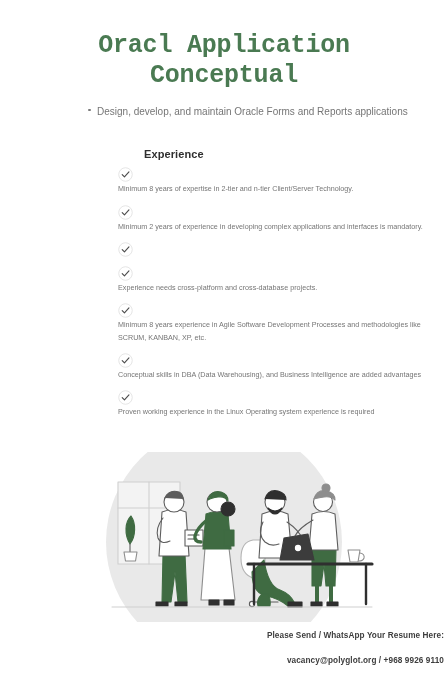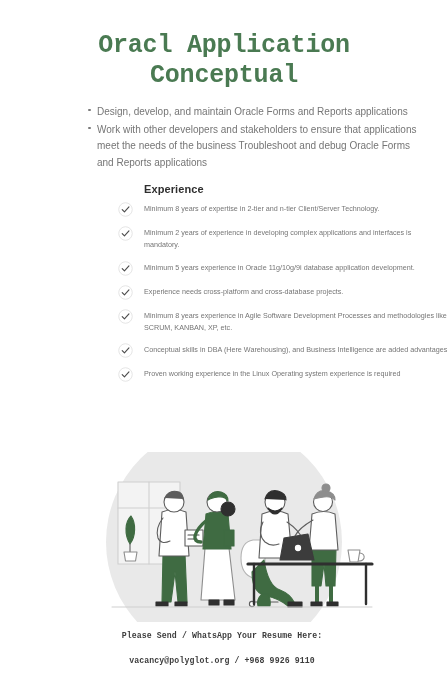--- a/index.html
+++ b/index.html
@@ -57,40 +57,41 @@
     left: 0;
     top: 4.5px;
     width: 2.6px;
     height: 2.6px;
     background: #7a7a7a;
     border-radius: 50%;
   }
 
   
   .exp-wrap {
-    margin-top: 12px;
+    margin-top: 28px;
     padding-left: 118px;
     position: relative;
   }
   .exp-heading {
     font-size: 11px;
     font-weight: bold;
     color: #2f2f2f;
     margin: 0 0 7px 26px;
     letter-spacing: 0.1px;
   }
   .exp-list {
     list-style: none;
     margin: 0;
     padding: 0;
   }
   .exp-item {
     display: flex;
     align-items: flex-start;
     margin-bottom: 9px;
+    flex-direction: column;
   }
   .check-icon {
     flex: 0 0 auto;
     width: 15px;
     height: 15px;
     margin-right: 11px;
     margin-top: 0px;
   }
   .check-icon svg { display: block; }
   .exp-text {
@@ -109,22 +110,21 @@
     height: 170px;
   }
   .illo svg { display: block; }
 
   
   .footer {
     position: absolute;
     left: 0;
     right: 4px;
     top: 630px;
-    text-align: center;
-    font-family: Liberation Mono, monospace;
+    text-align: right;
   }
   .footer .f1 {
     font-size: 8.2px;
     font-weight: bold;
     color: #3d3d3d;
     line-height: 1.5;
     letter-spacing: 0.1px;
   }
   .footer .f2 {
     font-size: 8.2px;
@@ -140,21 +140,20 @@
 
 <div class="page">
 
   <div class="title-block">
     <div class="line">Oracl Application</div>
     <div class="line">Conceptual</div>
   </div>
 
   <ul class="intro">
     <li>Design, develop, and maintain Oracle Forms and Reports applications</li>
-    <li>Work with other developers and stakeholders to ensure that applications meet the needs of the business Troubleshoot and debug Oracle Forms and Reports applications</li>
   </ul>
 
   <div class="exp-wrap">
     <div class="exp-heading">Experience</div>
     <ul class="exp-list">
 
       <li class="exp-item">
         <span class="check-icon">
           <svg viewBox="0 0 20 20" width="15" height="15">
             <circle cx="10" cy="10" r="9" fill="none" stroke="#dcdcdc" stroke-width="1"></circle>
@@ -174,21 +173,20 @@
         <span class="exp-text">Minimum 2 years of experience in developing complex applications and interfaces is mandatory.</span>
       </li>
 
       <li class="exp-item">
         <span class="check-icon">
           <svg viewBox="0 0 20 20" width="15" height="15">
             <circle cx="10" cy="10" r="9" fill="none" stroke="#dcdcdc" stroke-width="1"></circle>
             <path d="M5.6 10.2 L8.6 13.2 L14.6 6.4" fill="none" stroke="#4d4d4d" stroke-width="1.5" stroke-linecap="round" stroke-linejoin="round"></path>
           </svg>
         </span>
-        <span class="exp-text">Minimum 5 years experience in Oracle 11g/10g/9i database application development.</span>
       </li>
 
       <li class="exp-item">
         <span class="check-icon">
           <svg viewBox="0 0 20 20" width="15" height="15">
             <circle cx="10" cy="10" r="9" fill="none" stroke="#dcdcdc" stroke-width="1"></circle>
             <path d="M5.6 10.2 L8.6 13.2 L14.6 6.4" fill="none" stroke="#4d4d4d" stroke-width="1.5" stroke-linecap="round" stroke-linejoin="round"></path>
           </svg>
         </span>
         <span class="exp-text">Experience needs cross-platform and cross-database projects.</span>
@@ -205,21 +203,21 @@
       </li>
 
 
       <li class="exp-item">
         <span class="check-icon">
           <svg viewBox="0 0 20 20" width="15" height="15">
             <circle cx="10" cy="10" r="9" fill="none" stroke="#dcdcdc" stroke-width="1"></circle>
             <path d="M5.6 10.2 L8.6 13.2 L14.6 6.4" fill="none" stroke="#4d4d4d" stroke-width="1.5" stroke-linecap="round" stroke-linejoin="round"></path>
           </svg>
         </span>
-        <span class="exp-text">Conceptual skills in DBA (Here Warehousing), and Business Intelligence are added advantages</span>
+        <span class="exp-text">Conceptual skills in DBA (Data Warehousing), and Business Intelligence are added advantages</span>
       </li>
 
       <li class="exp-item">
         <span class="check-icon">
           <svg viewBox="0 0 20 20" width="15" height="15">
             <circle cx="10" cy="10" r="9" fill="none" stroke="#dcdcdc" stroke-width="1"></circle>
             <path d="M5.6 10.2 L8.6 13.2 L14.6 6.4" fill="none" stroke="#4d4d4d" stroke-width="1.5" stroke-linecap="round" stroke-linejoin="round"></path>
           </svg>
         </span>
         <span class="exp-text">Proven working experience in the Linux Operating system experience is required</span>

